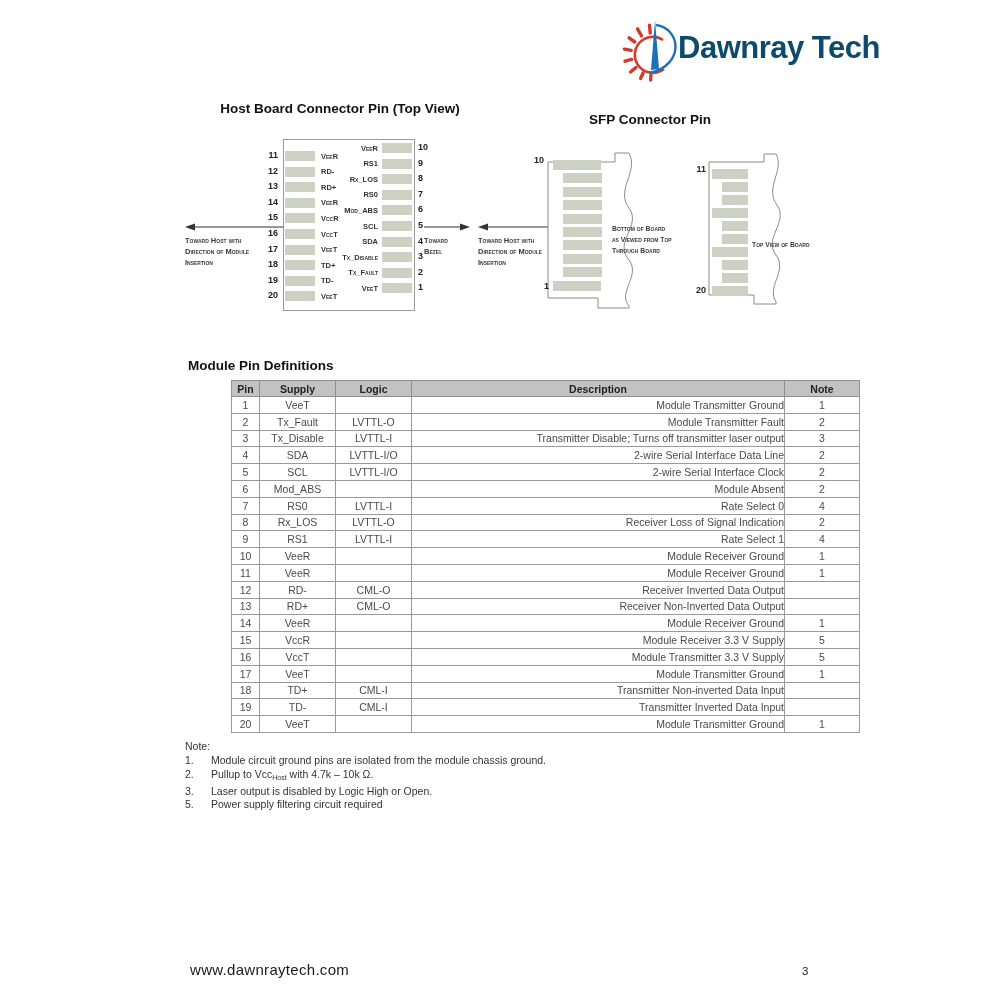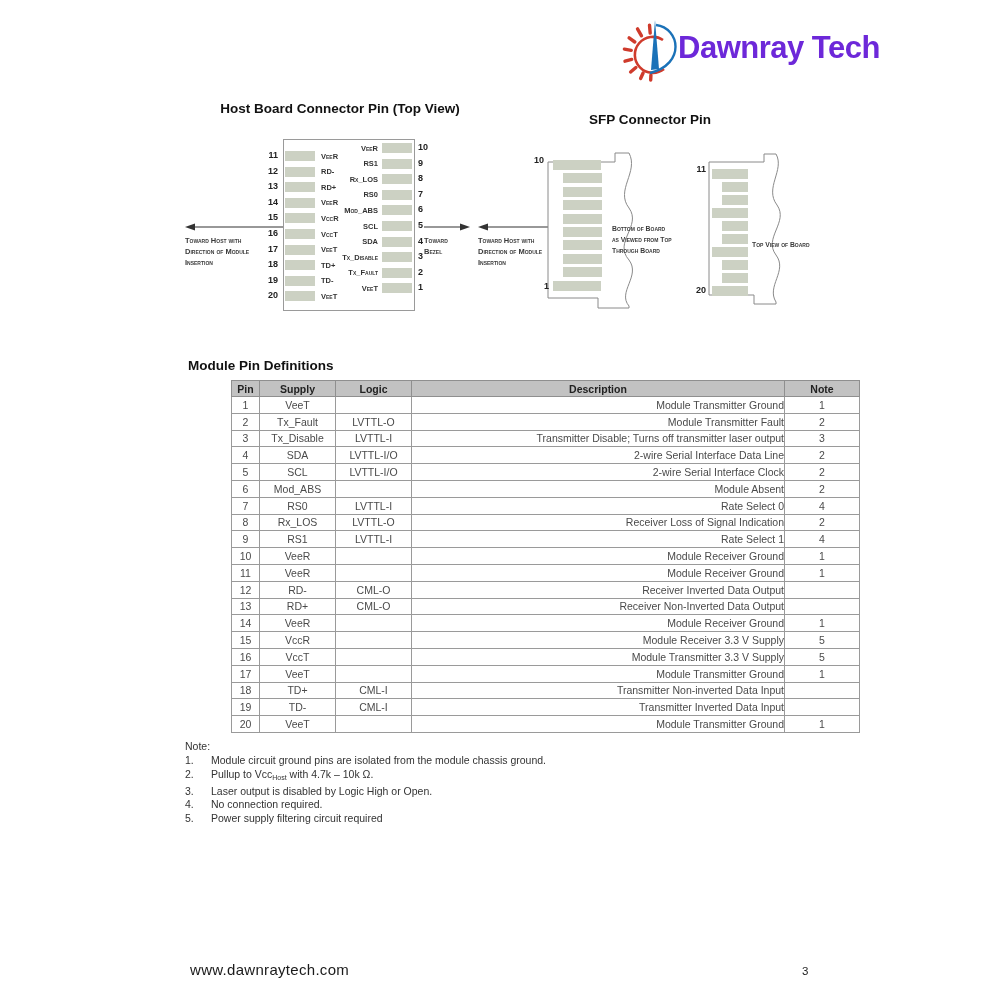--- a/index.html
+++ b/index.html
@@ -1,21 +1,21 @@
 <!DOCTYPE html>
 <html><head>
 <meta charset="utf-8">
 <style>
   html,body{margin:0;padding:0;background:#888;}
   .page{position:relative;width:1000px;height:1000px;margin:0 auto;background:#fff;
         outline:1px solid #d8d8d8;font-family:"Liberation Sans",sans-serif;overflow:hidden;}
 
   
   .logo{position:absolute;left:612px;top:10px;height:76px;display:flex;align-items:center;}
-  .logo-text{font-size:31px;font-weight:bold;color:#6d28d9;letter-spacing:-.5px;margin-left:-8px;}
+  .logo-text{font-size:31px;font-weight:bold;color:#0c4a6e;letter-spacing:-.5px;margin-left:-8px;}
 
   
   .dtitle{position:absolute;font-size:13.5px;font-weight:bold;color:#111;text-align:center;}
   .host-title{left:185px;top:101px;width:310px;}
   .sfp-title{left:555px;top:112px;width:190px;}
 
   
   #host-diagram{position:absolute;left:180px;top:132px;width:270px;height:192px;}
   .conn-box{position:absolute;left:103px;top:7px;width:130px;height:170px;border:1px solid #9a9a9a;background:#fff;}
   .num{position:absolute;font-size:9px;font-weight:bold;color:#222;}
@@ -373,22 +373,19 @@
     <div class="note-row">
       <span class="nnum">1.</span><span>Module circuit ground pins are isolated from the module chassis ground.</span>
     </div>
     <div class="note-row">
       <span class="nnum">2.</span><span><span>Pullup to Vcc</span><span class="nsub">Host</span><span> with 4.7k – 10k Ω.</span></span>
     </div>
     <div class="note-row">
       <span class="nnum">3.</span><span>Laser output is disabled by Logic High or Open.</span>
     </div>
     <div class="note-row">
-      <span class="nnum">4.</span><span>No connection required.</span>
-    </div>
-    <div class="note-row">
       <span class="nnum">5.</span><span>Power supply filtering circuit required</span>
     </div>
   </div>
 
   <div class="footer-url">www.dawnraytech.com</div>
   <div class="footer-page">3</div>
 </div>
 
 </body></html>

